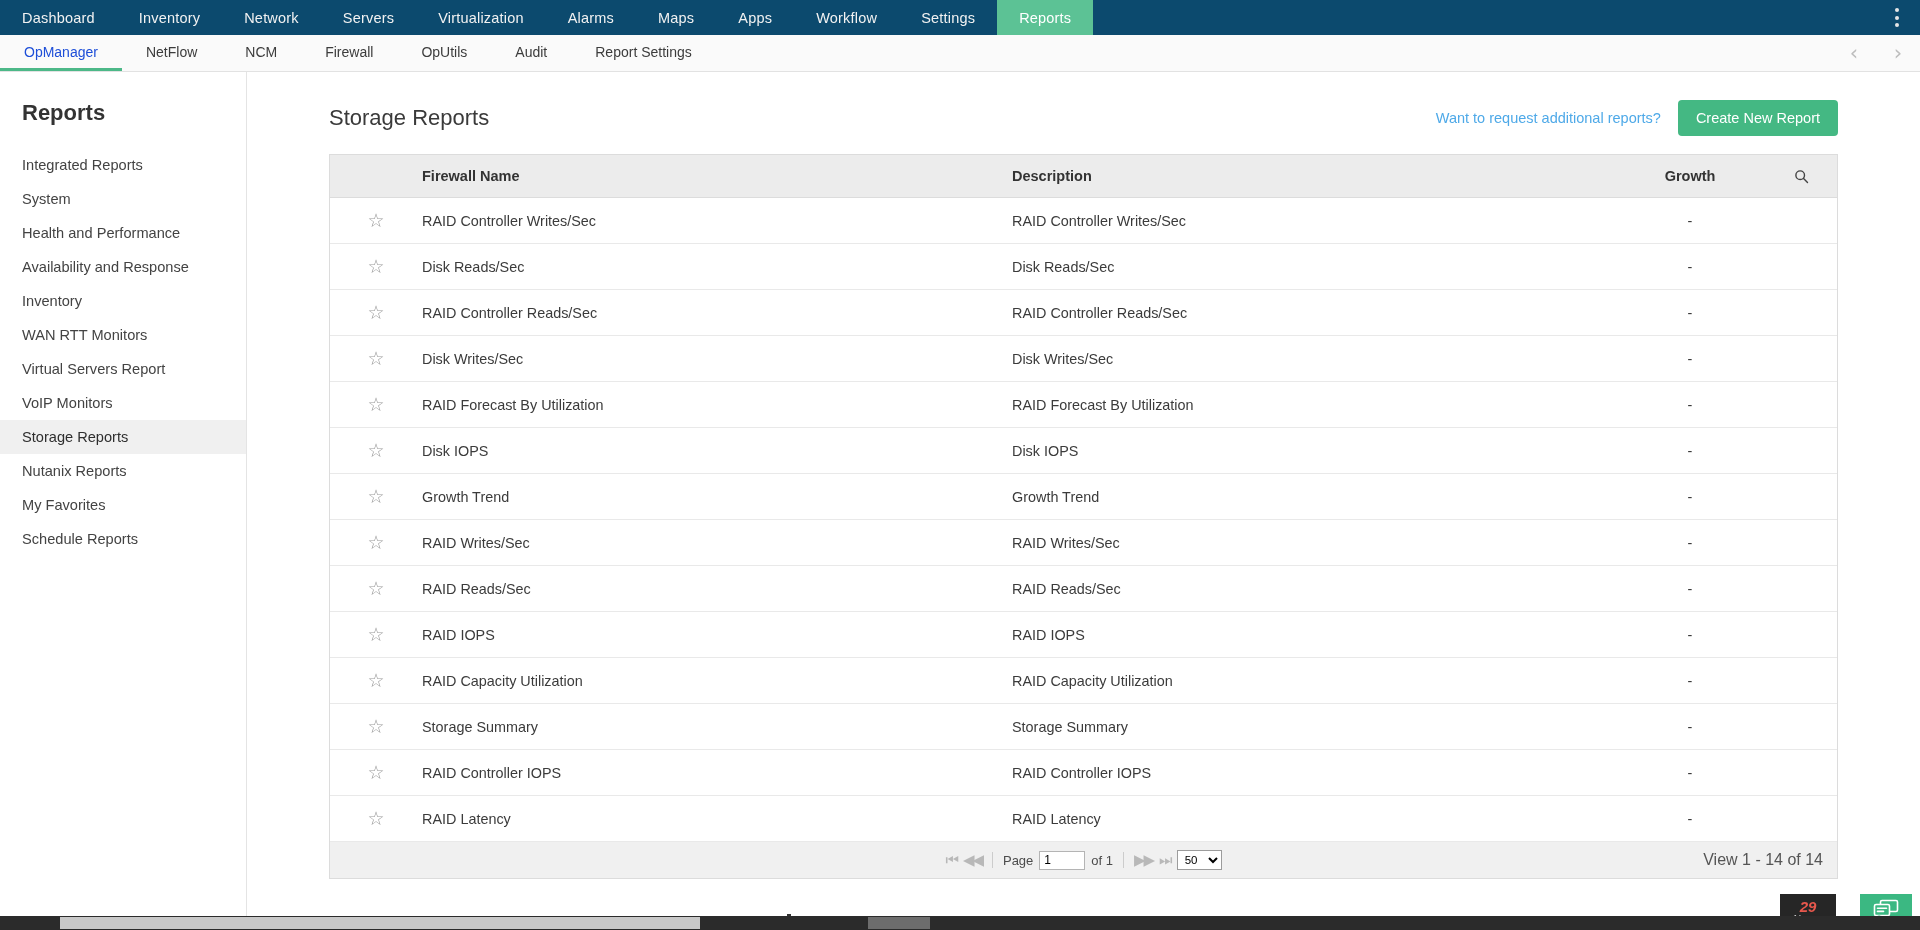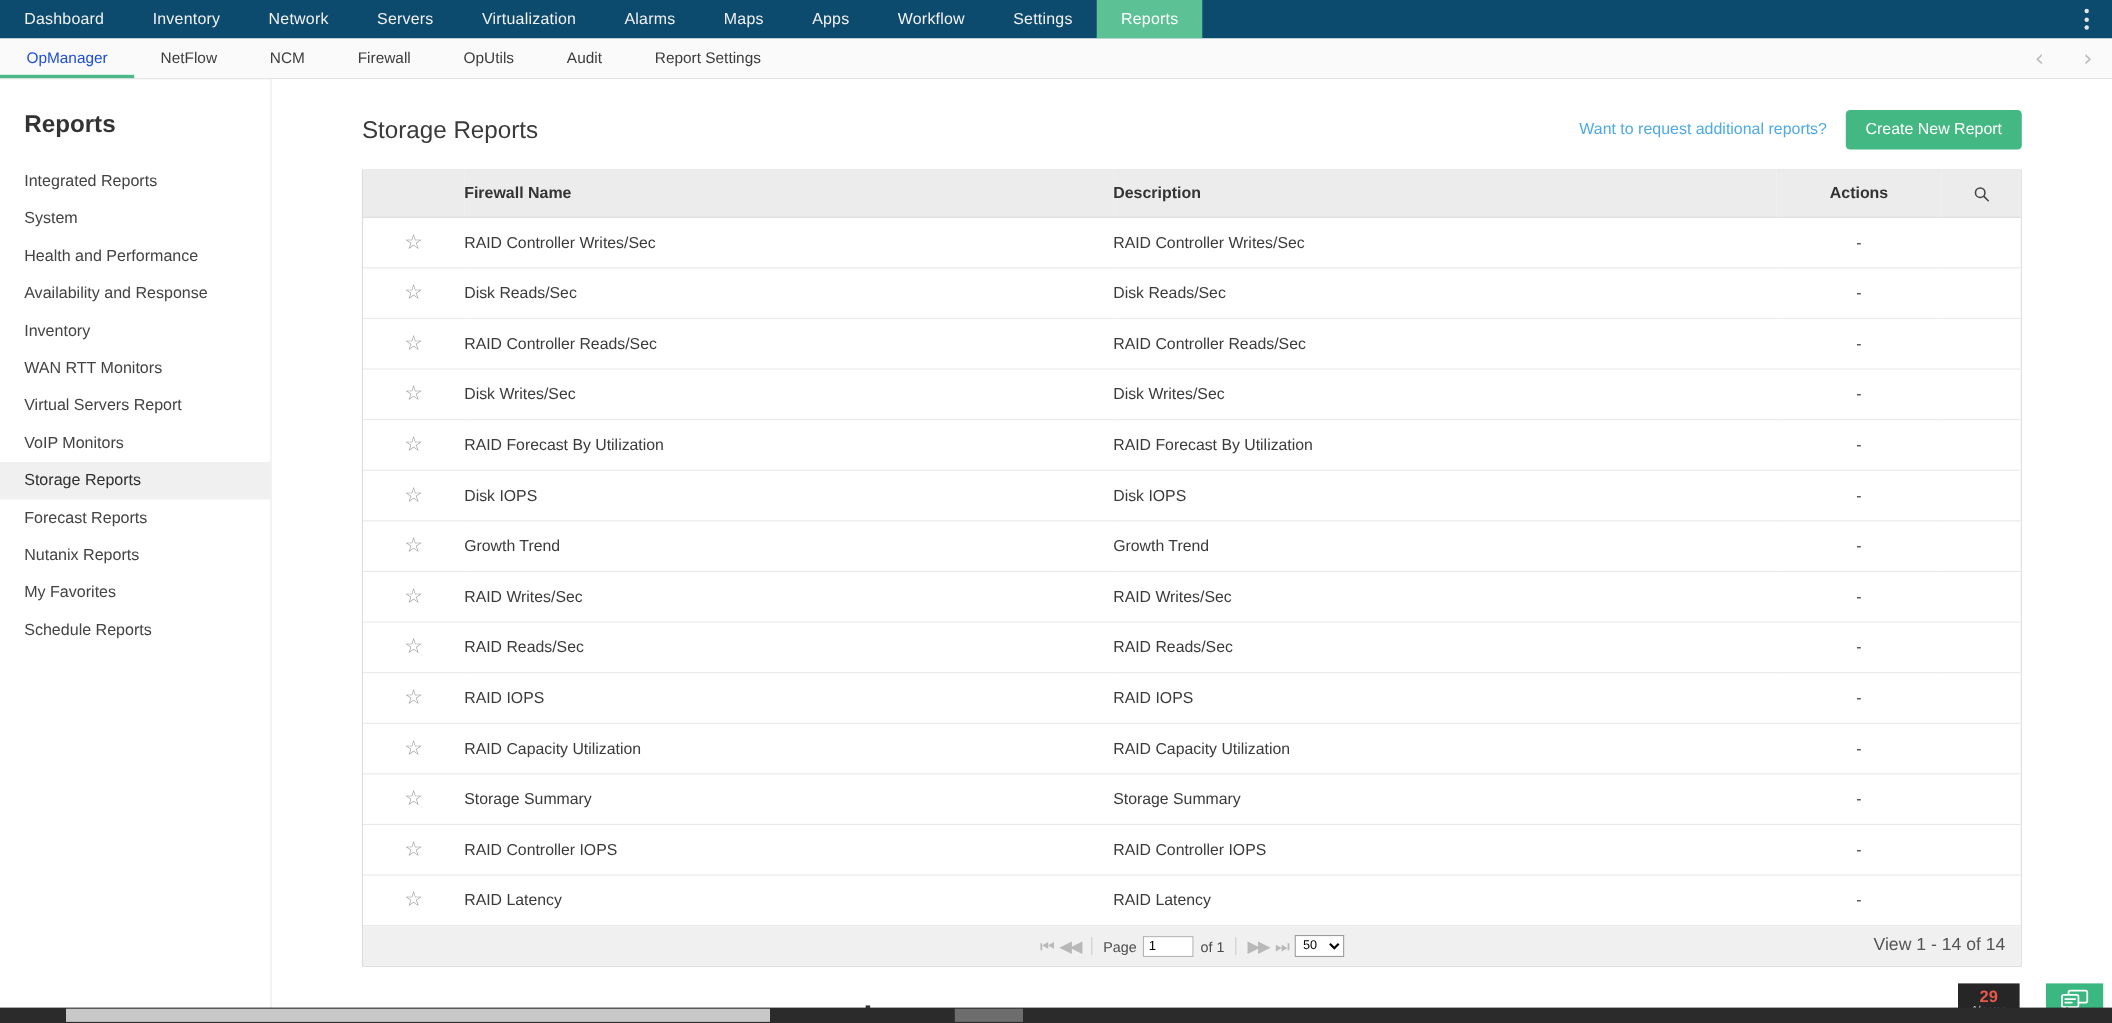--- a/index.html
+++ b/index.html
@@ -164,21 +164,21 @@
   .pager-right { margin-left: auto; font-size: 16px; color: #555; z-index:2;text-align:right; }
   .pager-label { font-size:13px; }
 
   
   .alarm-widget {
     position: absolute; right: 84px; bottom: 0; width: 56px; height: 36px;
     background: #262626; color:#e96a5e;
     display:flex; flex-direction:column; align-items:center; justify-content:center;
     cursor: pointer; line-height:1.05;
   }
-  .alarm-count { font-size: 15px; font-weight: bold; color:#e8584d; }
+  .alarm-count { font-size: 15px; font-weight: bold; color:#e8584d;font-style:italic; }
   .alarm-label { font-size: 10.5px; color:#c9c9c9; }
   .chat-widget {
     position:absolute; right: 8px; bottom: 0; width: 52px; height: 36px;
     background: #3bb882; display:flex; align-items:center; justify-content:center;
     cursor:pointer;
   }
 
   
   .cursor-dot {
     position:absolute; left: 540px; top: 842px; width:4px; height:4px;
@@ -277,21 +277,20 @@
     <div class="sidebar-title">Reports</div>
     <div class="sidebar-item"><span>Integrated Reports</span></div>
     <div class="sidebar-item"><span>System</span></div>
     <div class="sidebar-item"><span>Health and Performance</span></div>
     <div class="sidebar-item"><span>Availability and Response</span></div>
     <div class="sidebar-item"><span>Inventory</span></div>
     <div class="sidebar-item"><span>WAN RTT Monitors</span></div>
     <div class="sidebar-item"><span>Virtual Servers Report</span></div>
     <div class="sidebar-item"><span>VoIP Monitors</span></div>
     <div class="sidebar-item active"><span>Storage Reports</span></div>
-    <div class="sidebar-item"><span>Forecast Reports</span></div>
     <div class="sidebar-item"><span>Nutanix Reports</span></div>
     <div class="sidebar-item"><span>My Favorites</span></div>
     <div class="sidebar-item"><span>Schedule Reports</span></div>
   </div>
 
   <div class="content">
 
     <div class="content-head">
       <div class="page-title">Storage Reports</div>
       <div class="head-spacer"></div>
@@ -306,21 +305,21 @@
             <col class="col-name">
             <col class="col-desc">
             <col class="col-act">
             <col class="col-search">
         </colgroup>
         <thead>
           <tr>
             <th></th>
             <th class="th-name">Firewall Name</th>
             <th>Description</th>
-            <th class="th-act">Actions</th>
+            <th class="th-act">Growth</th>
             <th class="th-search">
               <span class="search-icon-cell">
                 <svg width="15" height="15" viewBox="0 0 16 16" fill="none" stroke="#444" stroke-width="1.5">
                   <circle cx="6.6" cy="6.6" r="4.6"></circle>
                     <line x1="10.2" y1="10.2" x2="14.4" y2="14.4" stroke-linecap="round"></line>
                 </svg>
               </span>
             </th>
           </tr>
         </thead>

